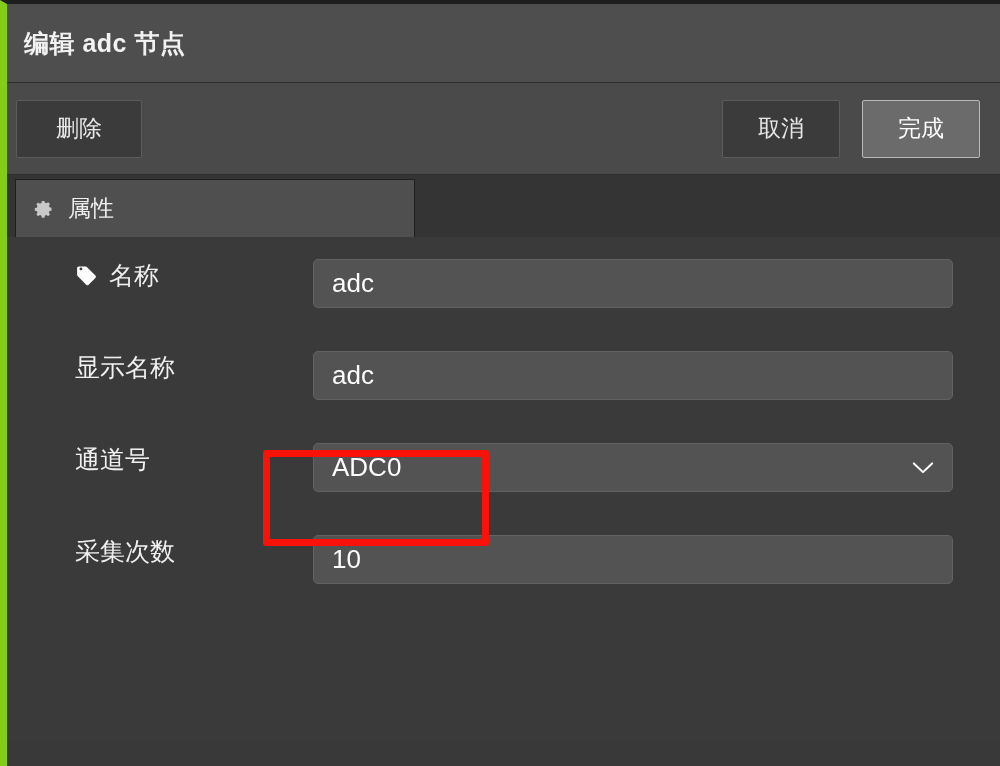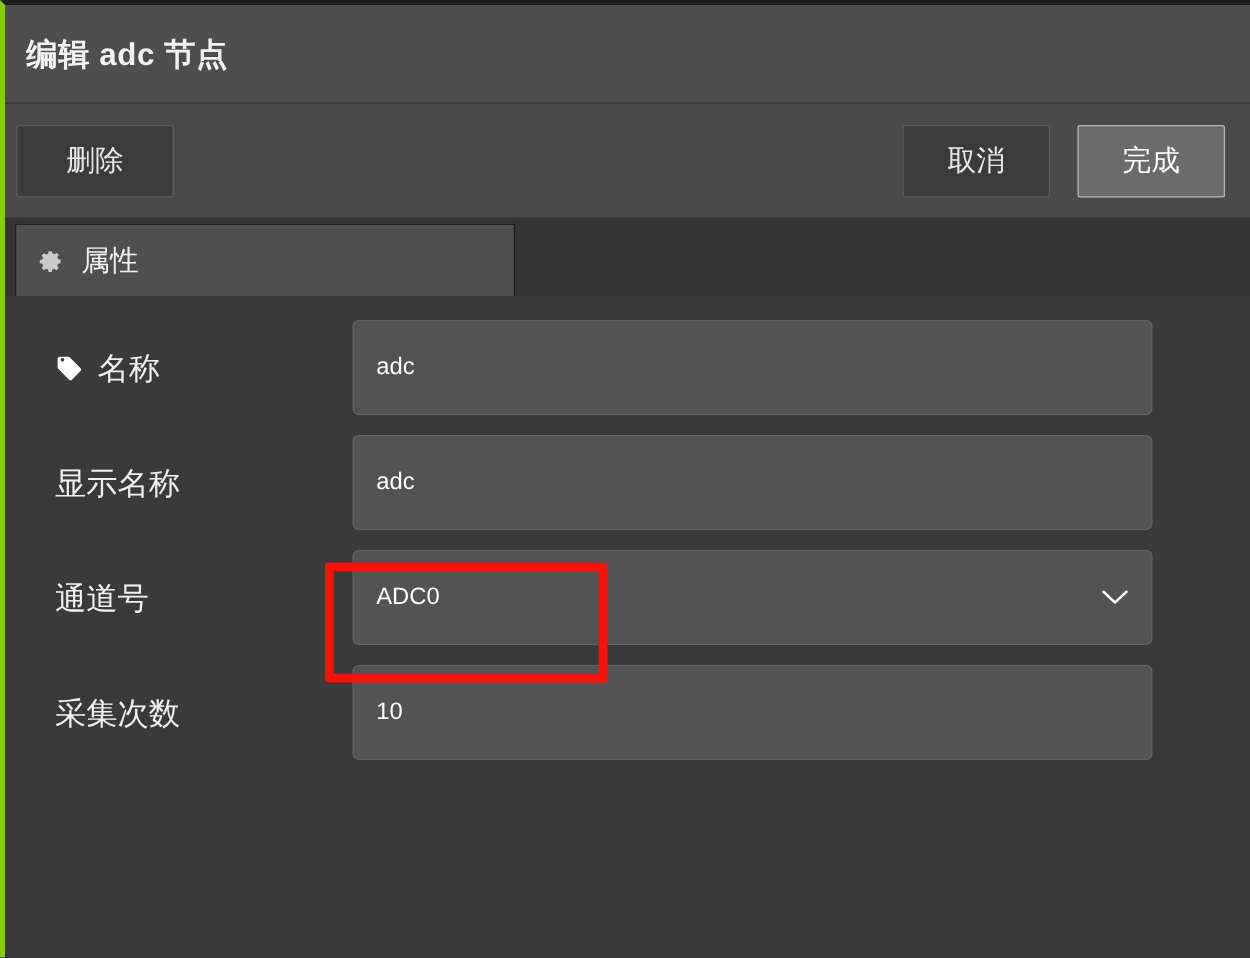--- a/index.html
+++ b/index.html
@@ -12,21 +12,21 @@
     background: #393939;
     font-family: "Liberation Sans", "DejaVu Sans", sans-serif;
   }
 
   .app {
     position: relative;
     width: 1000px;
     height: 766px;
     background: #393939;
     border-top: 4px solid #1e1e1e;
-    border-left: 4px solid #84cc16;
+    border-left: 7px solid #84cc16;
   }
 
   
   .dialog-header {
     height: 79px;
     background: #4e4e4e;
     border-bottom: 1px solid #2e2e2e;
     display: flex;
     align-items: center;
     padding-left: 17px;
@@ -110,44 +110,44 @@
 
   
   .form-body {
     background: #3a3a3a;
     height: 505px;
     padding-top: 22px;
     position: relative;
   }
   .form-row {
     display: flex;
-    align-items: center;
+    align-items: flex-start;
     height: 70px;
     margin-bottom: 22px;
-    padding-left: 40px;
+    padding-left: 68px;
   }
   .form-label {
     width: 238px;
     color: #f0f0f0;
     font-size: 25px;
     display: flex;
     align-items: center;
     gap: 11px;
     flex-shrink: 0;
   }
   .tag-icon { width: 23px; height: 23px; display: block; flex-shrink: 0; }
 
   .field {
     width: 640px;
-    height: 76px;
+    height: 49px;
     background: #535353;
     border: 1px solid #636363;
     border-radius: 5px;
     color: #ffffff;
-    font-size: 19px;
+    font-size: 26px;
     font-family: "Liberation Sans", "DejaVu Sans", sans-serif;
     padding: 0 18px;
     display: flex;
     align-items: center;
     outline: none;
   }
   .select-field {
     justify-content: space-between;
     cursor: pointer;
   }

